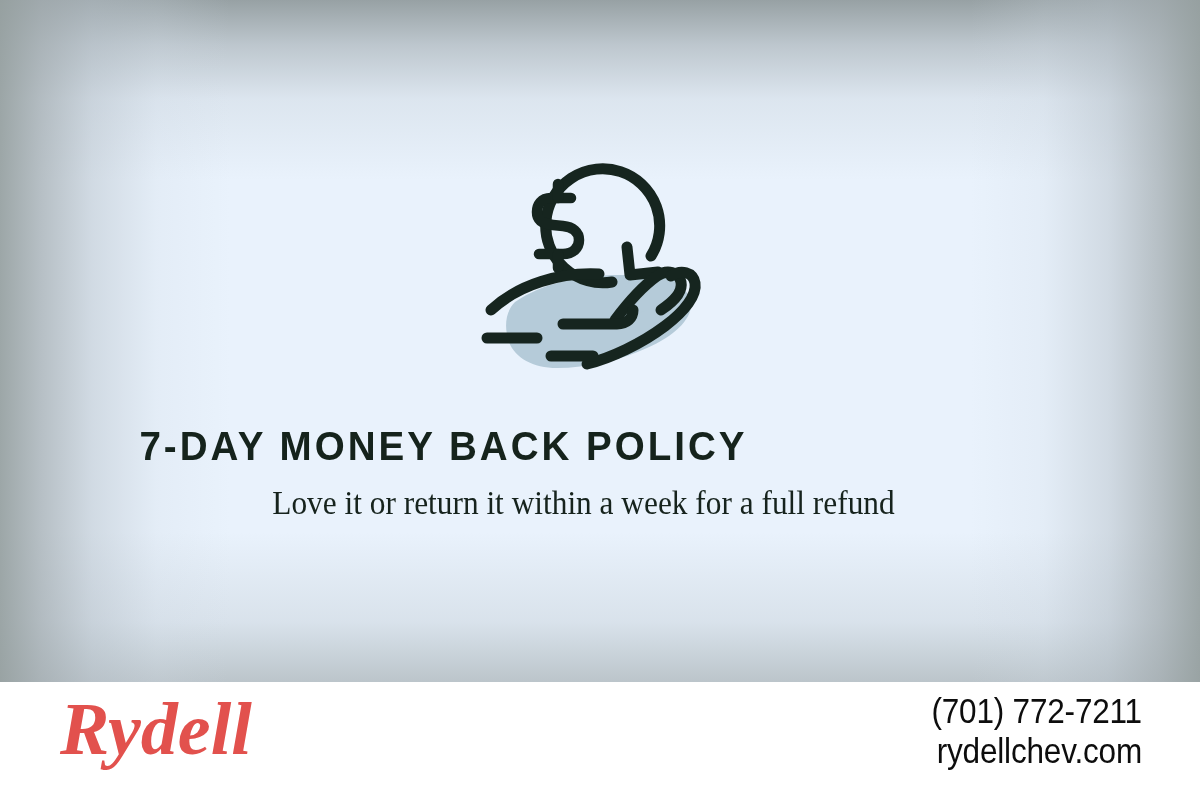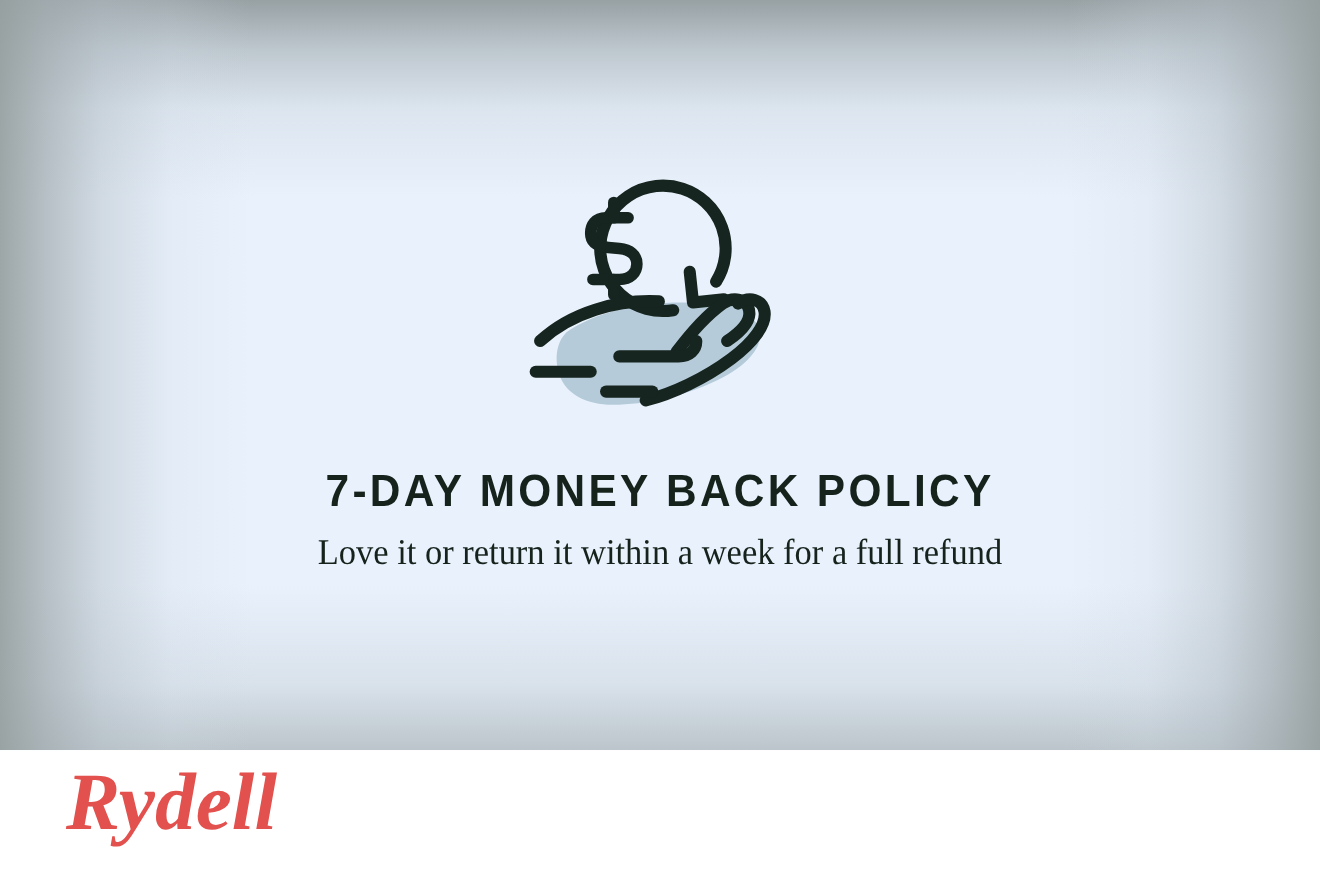--- a/index.html
+++ b/index.html
@@ -102,21 +102,21 @@
     width: 250px;
     height: 236px;
   }
 
   
   .text-block {
     position: absolute;
     left: 0;
     right: 0;
     top: 424px;
-    text-align: center;
+    text-align: left;
     padding: 0 110px;
     box-sizing: border-box;
   }
   .headline {
     margin: 0;
     font-family: "Liberation Sans Narrow", "Liberation Sans", sans-serif;
     font-size: 41px;
     font-weight: 700;
     letter-spacing: 3.2px;
     color: #15231c;
@@ -258,15 +258,19 @@
       <p class="subhead">Love it or return it within a week for a full refund</p>
     </div>
   </div>
 
   <div class="footer">
 
     <svg class="brand-logo" viewBox="0 0 245 86" aria-label="Rydell">
       <text x="2" y="66" font-family="Liberation Serif, DejaVu Serif, serif" font-size="74" font-weight="700" font-style="italic" fill="#e2514d">Rydell</text>
     </svg>
 
+    <div class="contact">
+      <div class="phone">(701) 772-7211</div>
+      <div class="website">rydellchev.com</div>
+    </div>
   </div>
 
 </div>
 
 </body></html>

